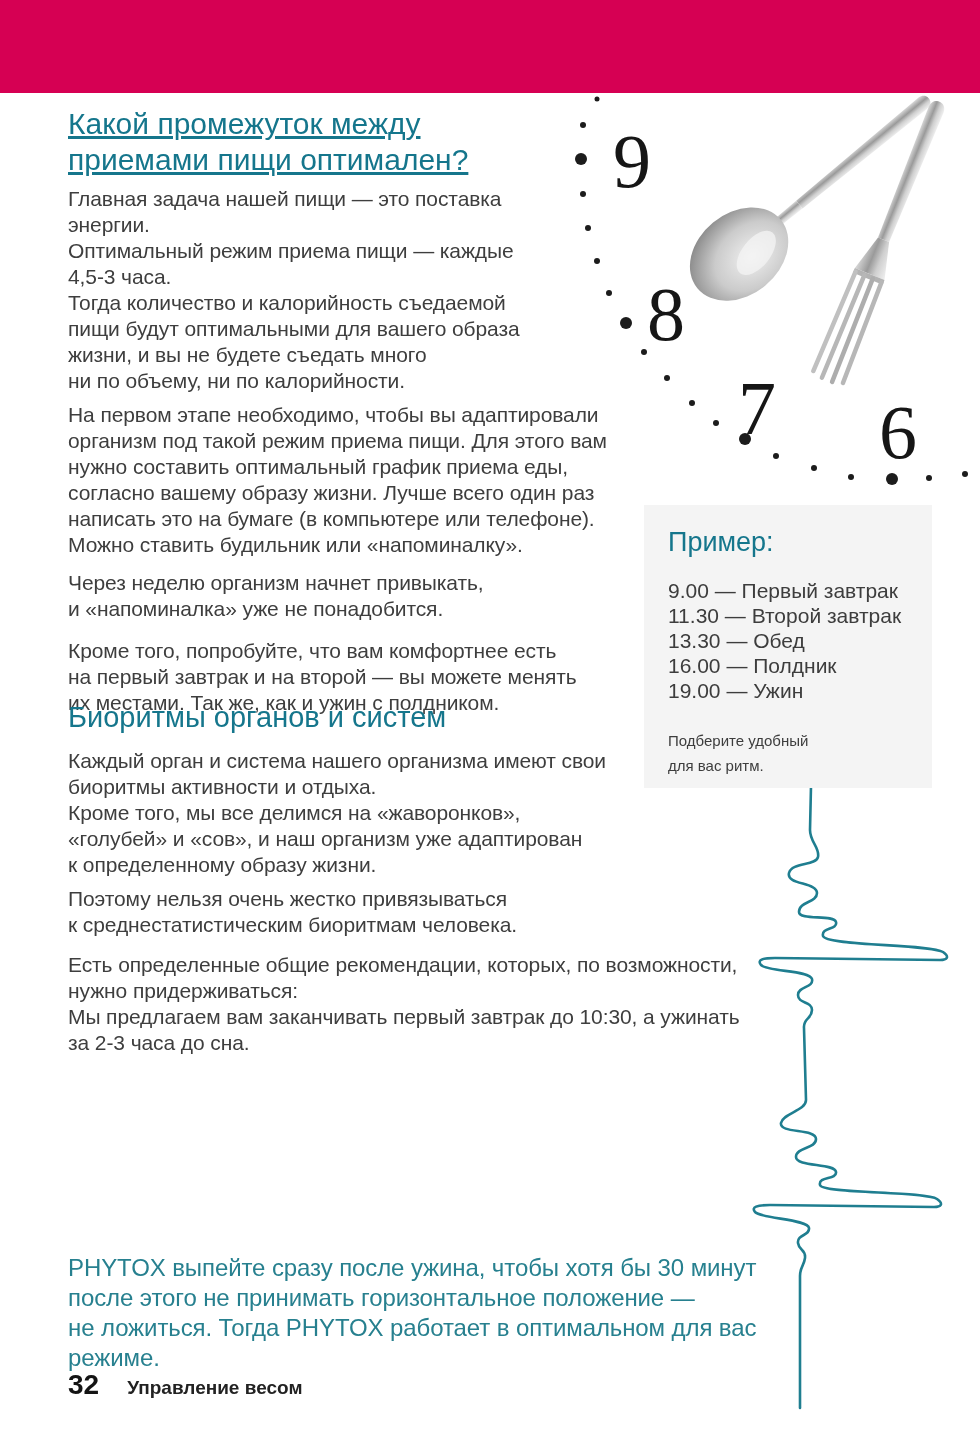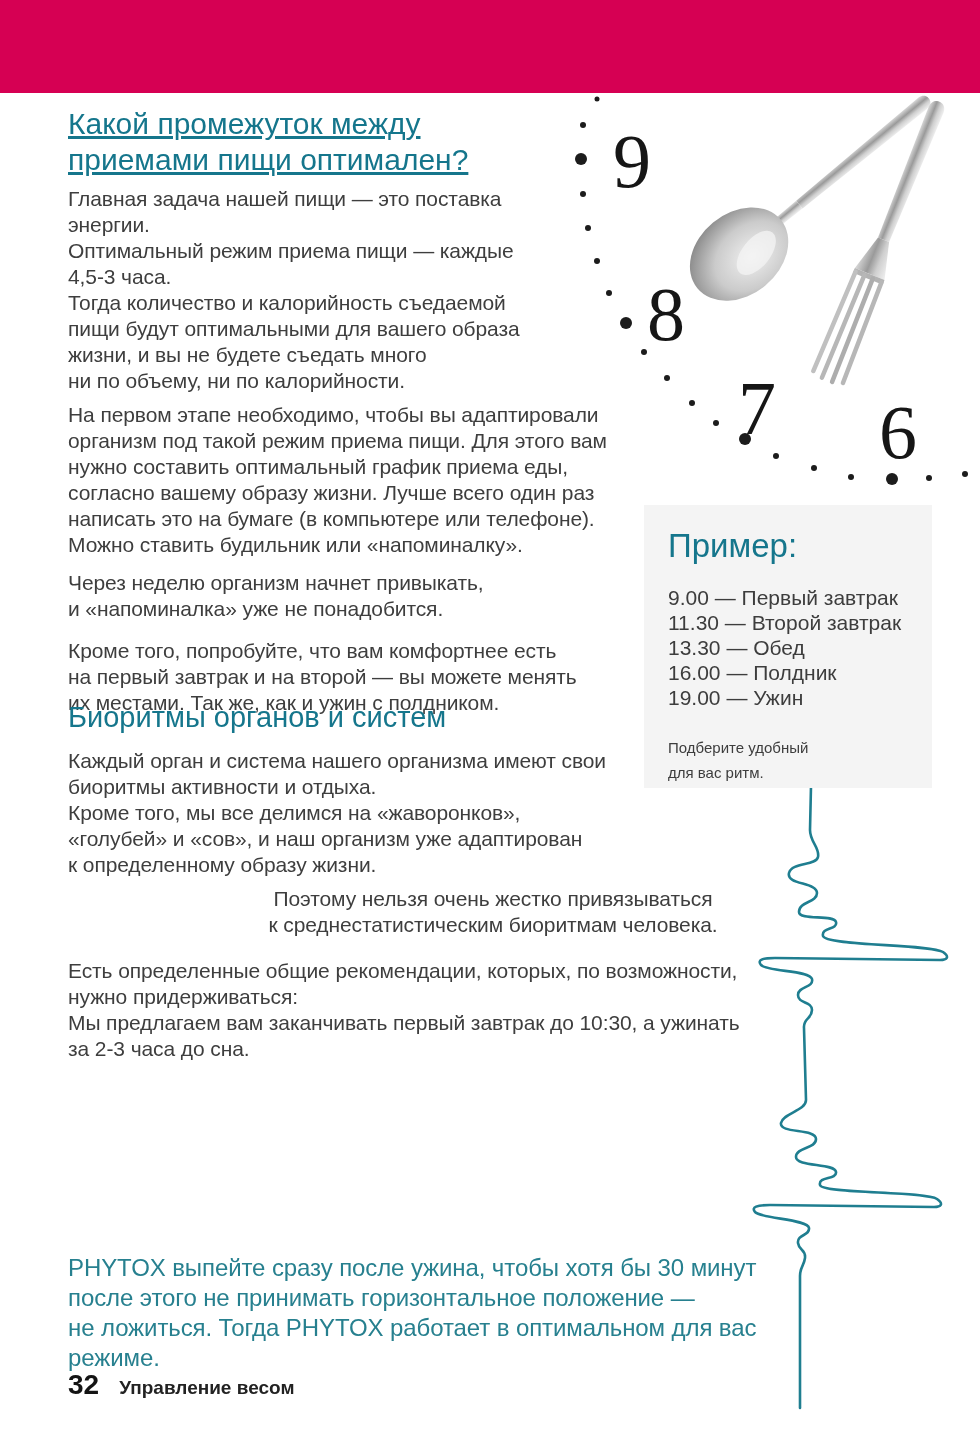--- a/index.html
+++ b/index.html
@@ -13,36 +13,36 @@
 
   .intro{position:absolute;left:68px;top:106px;width:830px;}
   .bio{position:absolute;left:68px;top:700px;width:850px;}
   h1,h2{margin:0;font-weight:normal;color:#15768c;white-space:pre-line;}
   h1{font-size:30px;line-height:36px;margin-bottom:8px;text-decoration:underline;}
   h2{font-size:29px;line-height:34px;margin-bottom:14px;}
   p.body{
     margin:0;font-size:21px;line-height:26px;color:#3e3e3e;
     white-space:pre-line;letter-spacing:-0.1px;
   }
-  p.g8{margin-bottom:8px;} p.g12{margin-bottom:12px;} p.g14{margin-bottom:20px;text-align:center;}
+  p.g8{margin-bottom:8px;} p.g12{margin-bottom:12px;} p.g14{margin-bottom:14px;}
   p.g16{margin-bottom:16px;} p.g18{margin-bottom:18px;} p.g24{margin-bottom:24px;}
 
   .example{
     position:absolute;left:644px;top:505px;width:288px;height:283px;box-sizing:border-box;
     background:#f4f4f4;padding:22px 16px 0 24px;
   }
-  .example h3{margin:0 0 20px 0;font-weight:normal;font-size:33px;color:#15768c;}
+  .example h3{margin:0 0 20px 0;font-weight:normal;font-size:27px;color:#15768c;}
   .example .item{font-size:21px;line-height:25px;color:#3d3d3d;}
   .example .note{margin:25px 0 0 0;font-size:15px;line-height:25px;color:#3d3d3d;white-space:pre-line;}
 
   .phytox{
     position:absolute;left:68px;top:1253px;width:760px;margin:0;
     font-size:24px;line-height:30px;color:#27808f;white-space:pre-line;letter-spacing:-0.1px;
   }
-  .pfooter{position:absolute;left:68px;top:1369px;display:flex;align-items:baseline;gap:20px;}
+  .pfooter{position:absolute;left:68px;top:1369px;display:flex;align-items:baseline;gap:28px;}
   .pnum{font-size:28px;font-weight:bold;color:#141414;}
   .plabel{font-size:19px;color:#222222;font-weight:bold;}
 </style>
 </head>
 <body>
 
 <div class="page">
 
   <div class="topbar"></div>
 

